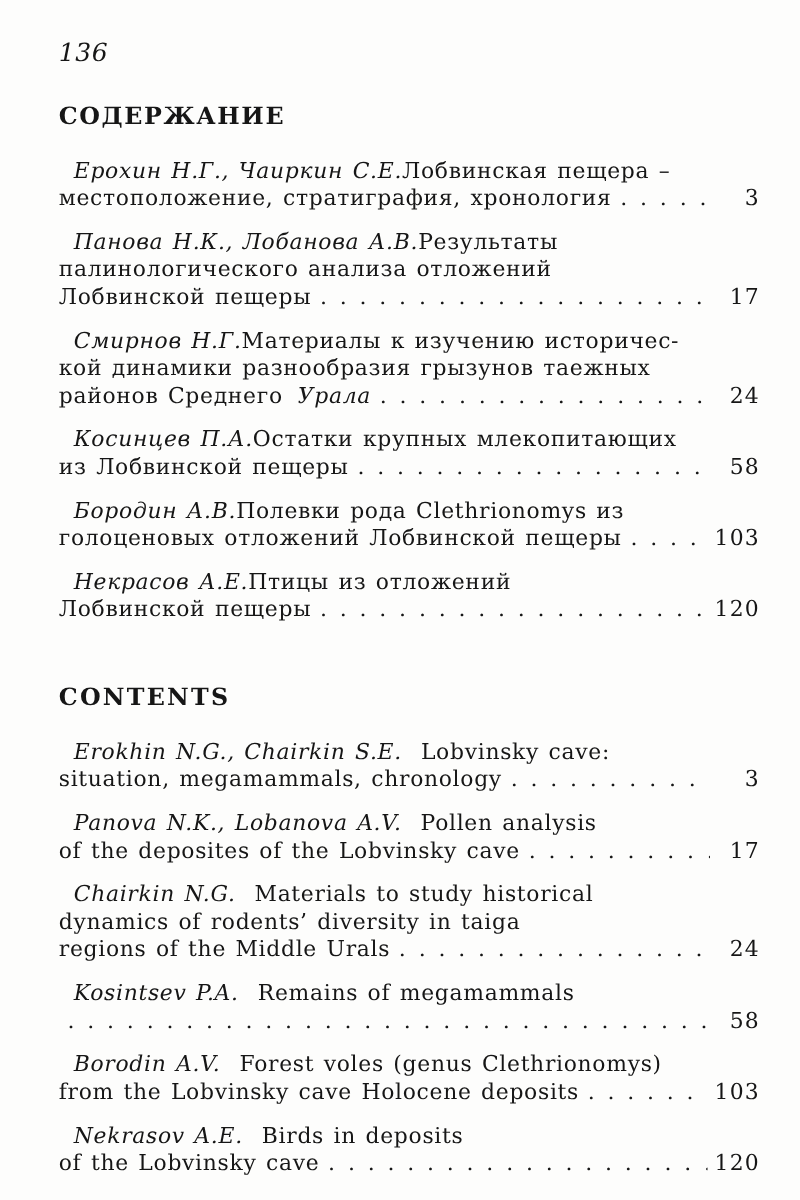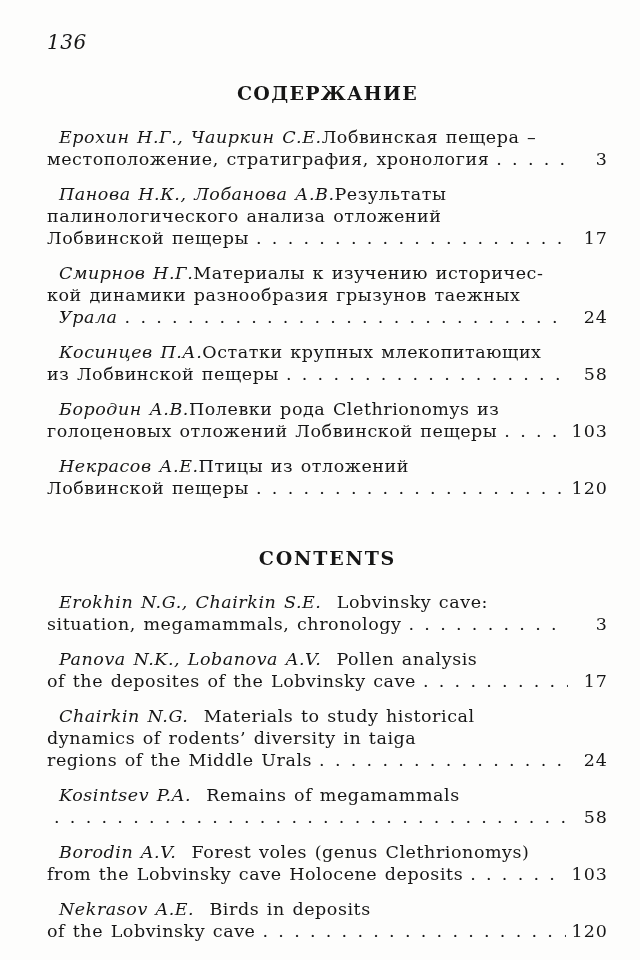--- a/index.html
+++ b/index.html
@@ -20,21 +20,20 @@
     overflow: hidden;
   }
   .folio {
     font-style: italic;
     font-size: 20px;
     line-height: 24px;
     letter-spacing: 0.5px;
   }
   .section-heading {
     margin: 27px 0 21px 0;
-    text-align: center;
     font-size: 19px;
     font-weight: bold;
     line-height: 24px;
     letter-spacing: 1.3px;
     font-family: "DejaVu Serif", "Liberation Serif", serif;
   }
   .section-heading.en { letter-spacing: 1.8px; }
   .section + .section .section-heading { margin-top: 47px; }
   .entries {
     font-size: 17.5px;
@@ -104,20 +103,21 @@
         </div>
         <div class="entry">
           <div class="line">
             <span class="seg-italic">Смирнов Н.Г.</span>
             <span class="seg-roman"> Материалы к изучению историчес-</span>
           </div>
           <div class="line">
             <span class="seg-roman">кой динамики разнообразия грызунов таежных</span>
           </div>
           <div class="line">
+            <span class="seg-roman">районов Среднего </span>
             <span class="seg-italic">Урала</span>
             <span class="leader"></span>
             <span class="pagenum">24</span>
           </div>
         </div>
         <div class="entry">
           <div class="line">
             <span class="seg-italic">Косинцев П.А.</span>
             <span class="seg-roman"> Остатки крупных млекопитающих</span>
           </div>

